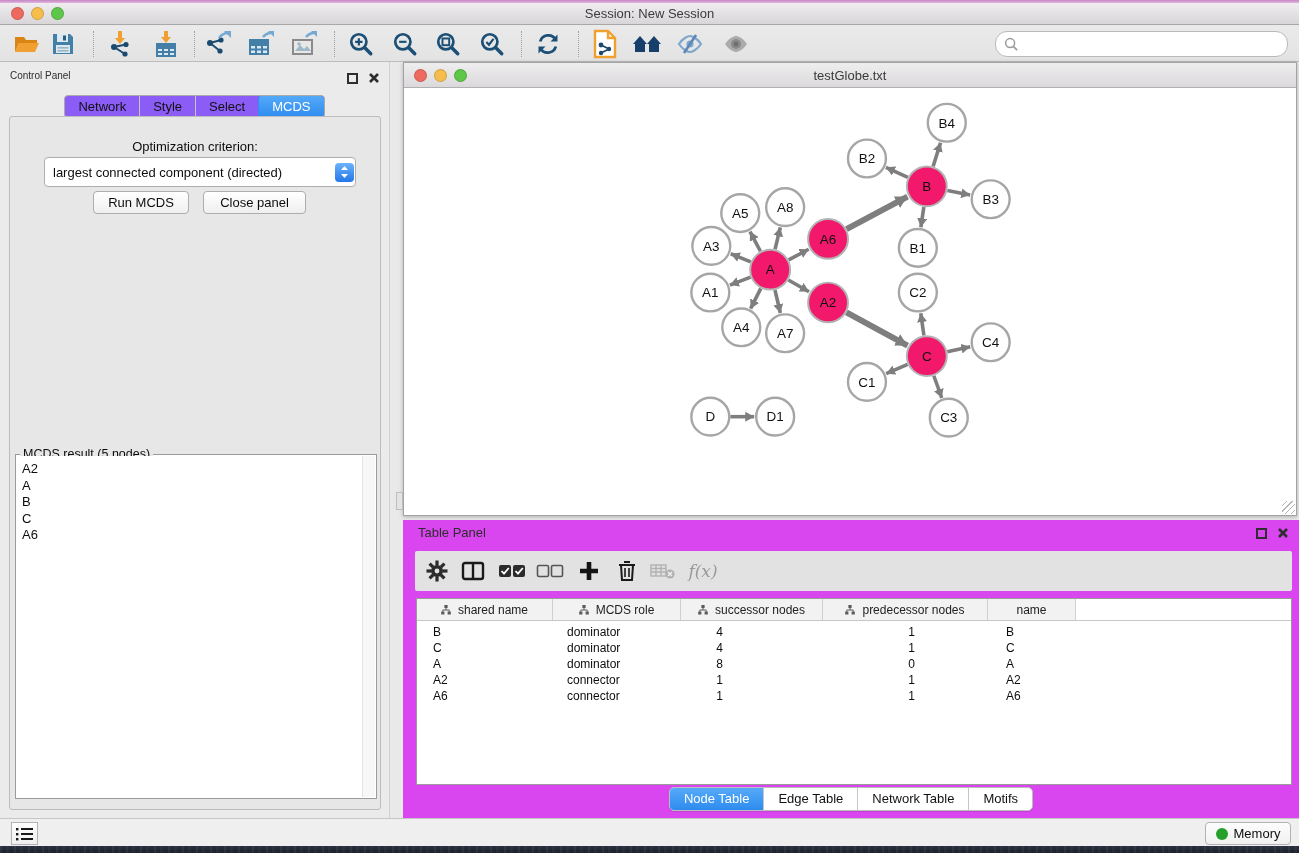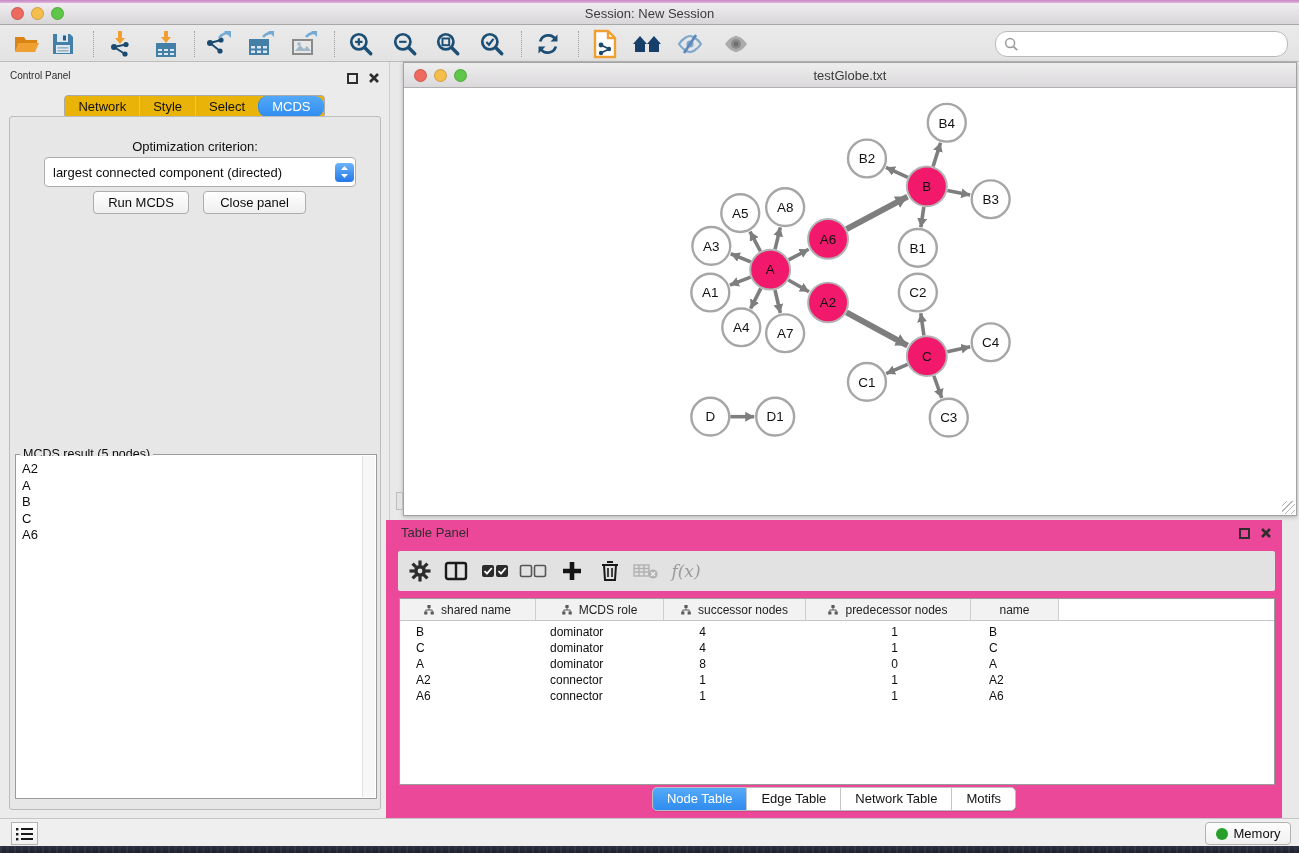--- a/index.html
+++ b/index.html
@@ -20,24 +20,24 @@
   .tbtn{position:absolute;top:1px;width:34px;height:34px;display:flex;align-items:center;justify-content:center;background:none;border:none;padding:0;cursor:default;}
   .tsep{position:absolute;top:5px;height:26px;width:0;border-left:1px dotted #9f9f9f;}
   .searchbox{position:absolute;right:11px;top:5px;width:293px;height:26px;background:#fff;border:1px solid #b9b9b9;border-radius:12px;display:flex;align-items:center;padding-left:8px;}
   .searchbox input{border:none;outline:none;flex:1;font-size:13px;margin-left:6px;background:transparent;}
   
   .control-panel{position:absolute;left:0;top:62px;width:390px;height:756px;background:#ebebeb;border-right:1px solid #cfcfcf;}
   .cp-title{position:absolute;top:8px;left:10px;font-size:10px;color:#2e2e2e;}
   .panel-icons{position:absolute;top:10px;right:9px;display:flex;gap:10px;align-items:center;}
   .float-box{width:11px;height:11px;border:2px solid #2e2e2e;background:transparent;}
   .cp-tabs{position:absolute;top:33px;left:0;width:100%;display:flex;justify-content:center;}
-  .tabgroup{display:flex;border:1px solid #a9a9a9;border-radius:4px;background:#eab308;overflow:hidden;}
+  .tabgroup{display:flex;border:1px solid #a9a9a9;border-radius:4px;background:#8b5cf6;overflow:hidden;}
   .tabseg{padding:2px 13px;font-size:13px;color:#111;border-left:1px solid #c4c4c4;line-height:17px;}
   .tabseg:first-child{border-left:none;}
-  .tabseg.active{background:linear-gradient(#54a9f8,#2f8cf0);color:#fff;border-left-color:#2f8cf0;border-radius:9px;text-align:right;}
+  .tabseg.active{background:linear-gradient(#54a9f8,#2f8cf0);color:#fff;border-left-color:#2f8cf0;border-radius:3px;text-align:right;}
   .cp-inner{position:absolute;top:54px;left:9px;width:372px;height:694px;background:#e7e7e7;border:1px solid #bcbcbc;border-radius:3px;}
   .opt-label{position:absolute;top:22px;left:0;width:100%;text-align:center;font-size:13px;color:#0d0d0d;}
   .dropdown{position:absolute;top:40px;left:34px;width:312px;height:30px;background:#fff;border:1px solid #aeaeae;border-radius:4px;display:flex;align-items:center;}
   .dd-text{flex:1;padding-left:8px;font-size:13px;color:#0d0d0d;white-space:nowrap;overflow:hidden;}
   .dd-stepper{width:19px;height:19px;margin-right:1px;border-radius:4px;background:linear-gradient(#6cb3f9,#2377e8);display:flex;align-items:center;justify-content:center;}
   .cbtn{position:absolute;top:74px;height:23px;border:1px solid #adadad;border-radius:4px;background:linear-gradient(#ffffff,#efefef);font-size:13px;color:#0d0d0d;}
   .btn-run{left:83px;width:96px;} .btn-closep{left:193px;width:103px;}
   .result-group{position:absolute;left:5px;top:337px;width:362px;height:345px;border:1px solid #9b9b9b;background:#fff;}
   .result-legend{position:absolute;top:-8px;left:4px;background:#e7e7e7;padding:0 3px;font-size:12.5px;color:#0d0d0d;}
   .result-list{position:absolute;top:1px;left:1px;right:14px;bottom:1px;background:#fff;padding:5px 0 0 5px;overflow:hidden;}
@@ -48,21 +48,21 @@
   .nw-titlebar{position:absolute;top:0;left:0;right:0;height:25px;background:linear-gradient(#efeeef,#dbd9db);border-bottom:1px solid #b0b0b0;}
   .nw-lights{position:absolute;left:10px;top:6px;display:flex;gap:7px;}
   .nw-title{position:absolute;left:0;right:0;top:5px;text-align:center;font-size:13px;color:#3a3a3a;}
   .nw-canvas{position:absolute;top:26px;left:1px;right:1px;bottom:2px;background:#fff;}
   .nw-canvas svg{position:absolute;top:0;left:0;width:100%;height:100%;}
   .grip{position:absolute;right:1px;bottom:1px;width:13px;height:13px;background:
     repeating-linear-gradient(135deg,transparent 0 3px,#b5b5b5 3px 4px);}
   .divider-grip-v{position:absolute;left:396px;top:492px;width:7px;height:18px;background:#e3e3e3;border:1px solid #bdbdbd;}
   .divider-grip-h{position:absolute;left:843px;top:578px;width:18px;height:7px;background:#e3e3e3;border:1px solid #bdbdbd;}
   
-  .table-panel{position:absolute;left:386px;top:520px;width:896px;height:298px;background:#ec4899;}
+  .table-panel{position:absolute;left:403px;top:520px;width:896px;height:298px;background:#d946ef;}
   .tp-title{position:absolute;top:5px;left:15px;font-size:13px;color:#2e2e2e;}
   .tp-icons{position:absolute;top:7px;right:10px;display:flex;gap:10px;align-items:center;}
   .tp-toolbar{position:absolute;top:31px;left:12px;width:877px;height:40px;background:#e2e2e2;border-radius:2px;}
   .tpbtn{position:absolute;top:3px;width:34px;height:34px;display:flex;align-items:center;justify-content:center;background:none;border:none;padding:0;}
   .fx-label{font-family:"DejaVu Serif","Liberation Serif",serif;font-style:italic;font-size:17px;color:#9a9a9a;}
   .data-table{position:absolute;top:78px;left:13px;width:876px;height:187px;background:#fff;border:1px solid #9a9a9a;overflow:hidden;}
   .t-head{display:flex;height:22px;border-bottom:1px solid #c6c6c6;font-size:12px;color:#222;}
   .h-cell{background:#f2f2f2;border-right:1px solid #cfcfcf;display:flex;align-items:center;justify-content:center;gap:7px;}
   .t-row{display:flex;height:16px;align-items:center;font-size:12px;color:#0d0d0d;}
   .c1{width:136px;padding-left:16px;} .c2{width:128px;padding-left:14px;}

